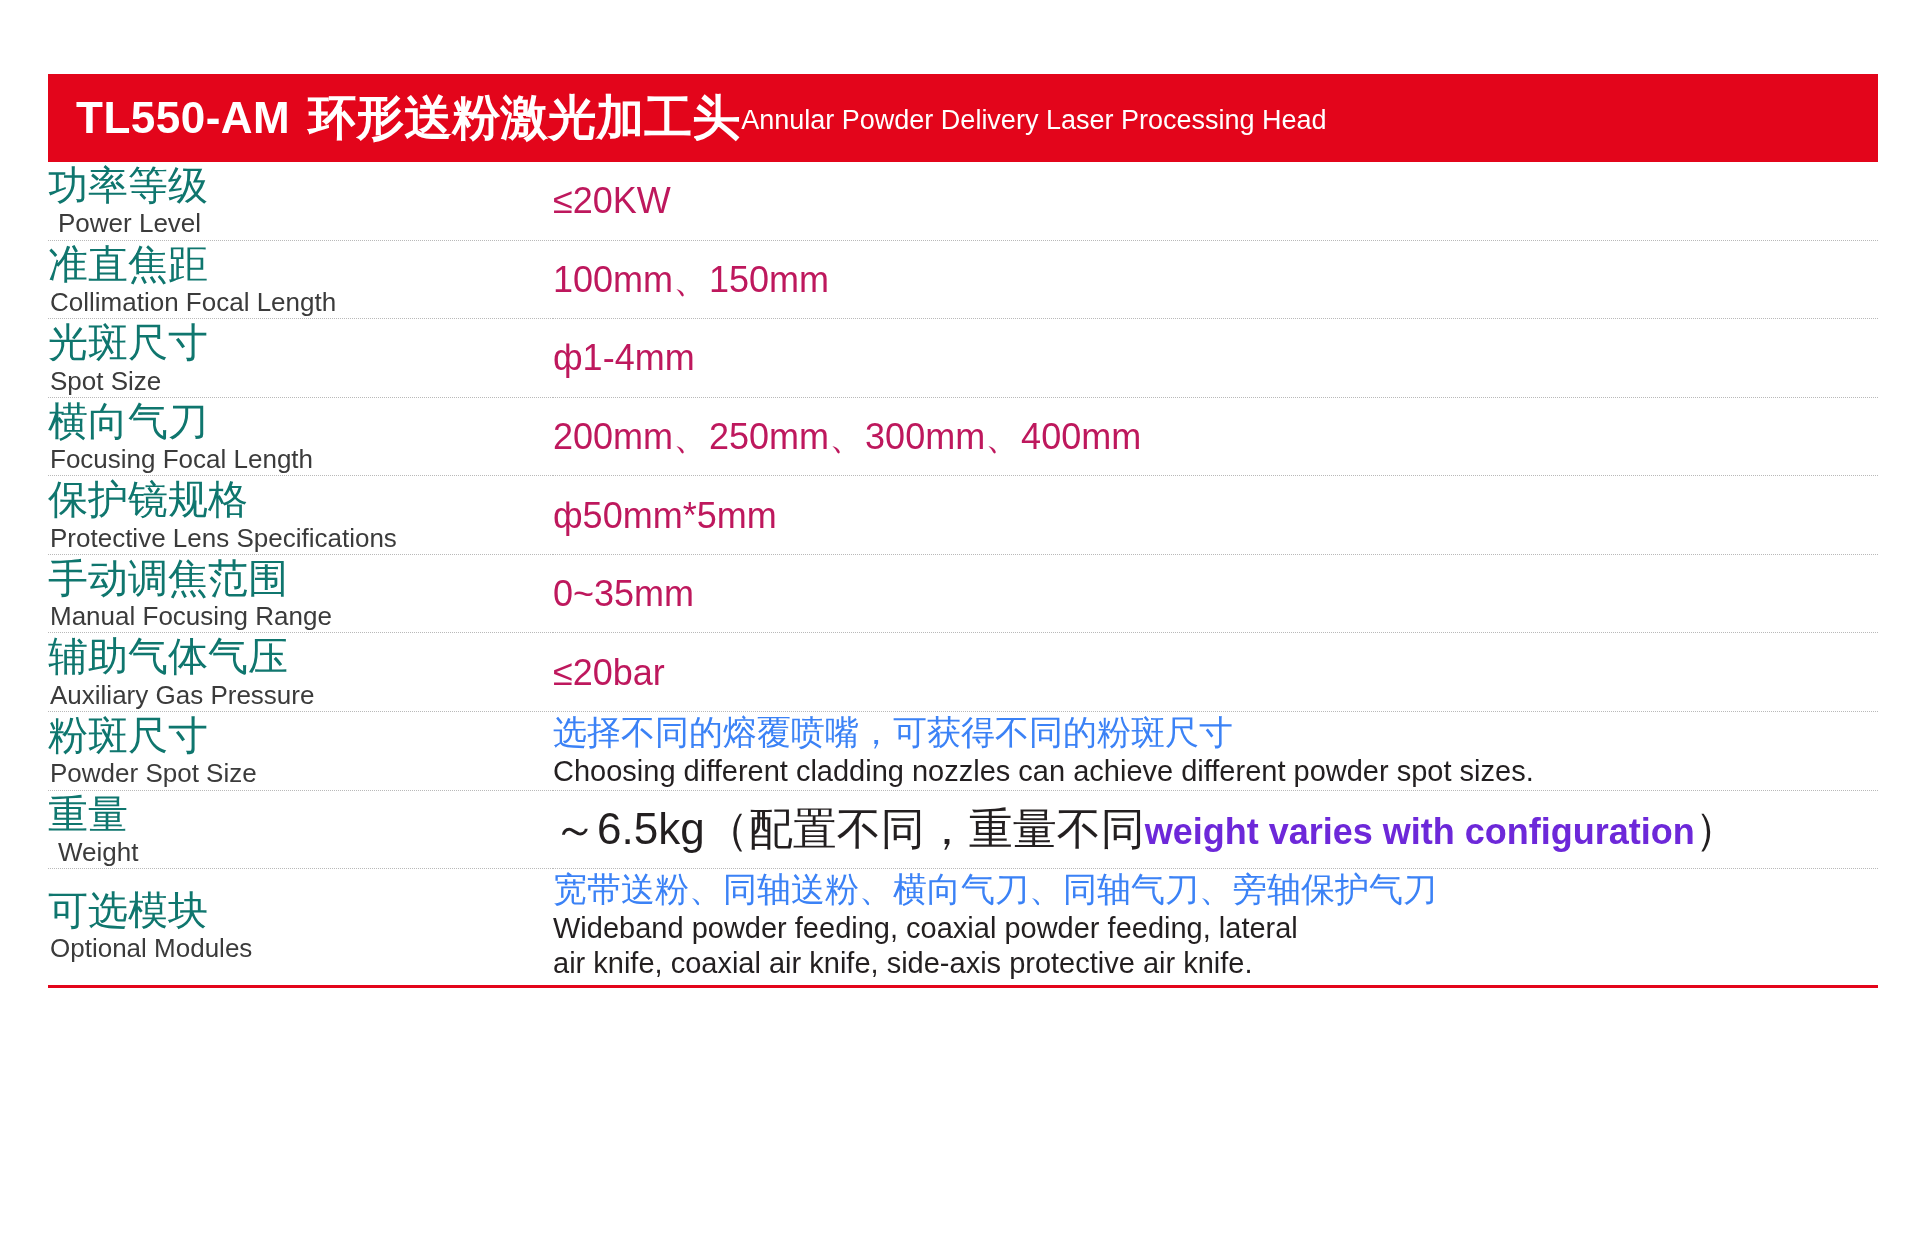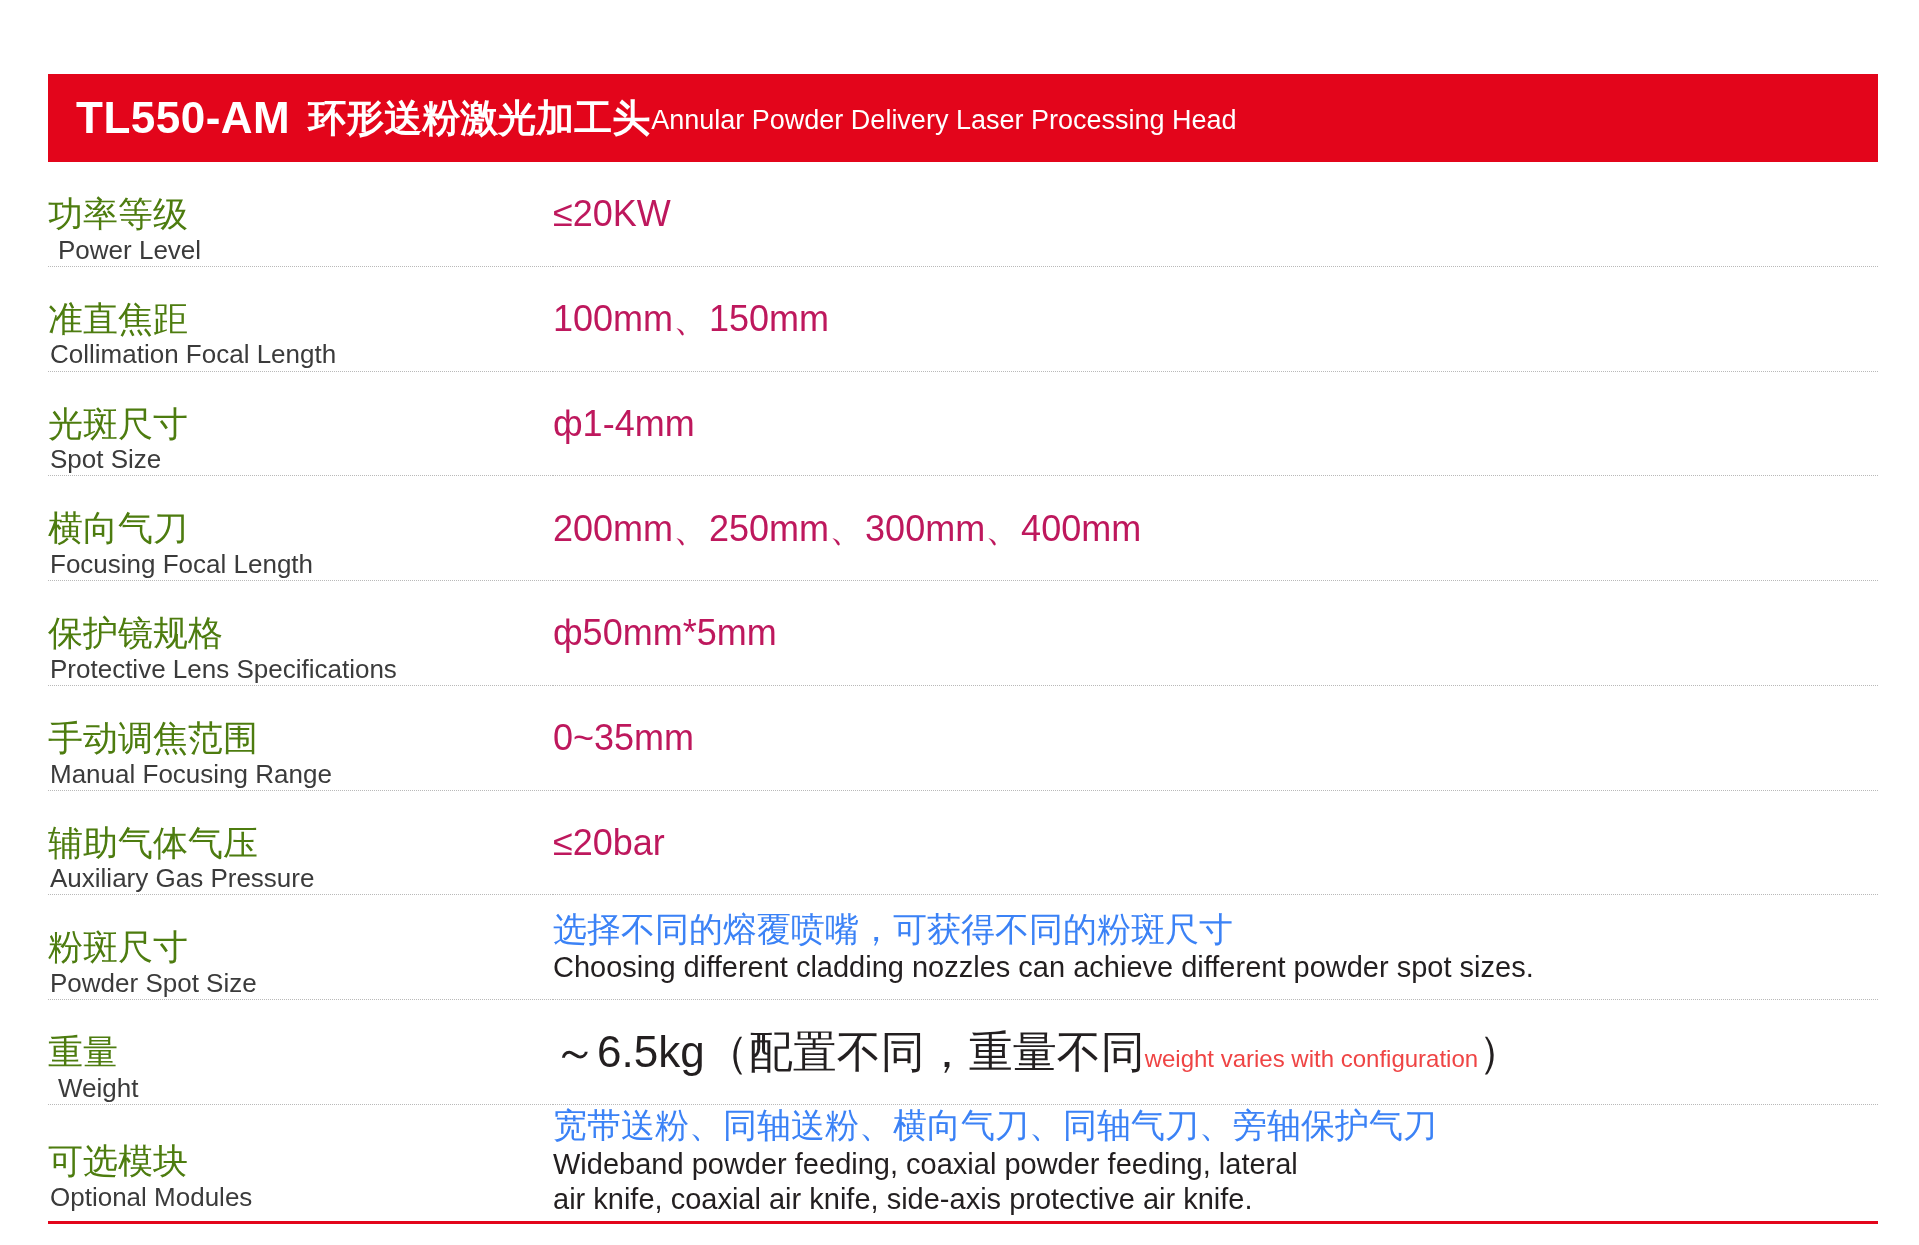--- a/index.html
+++ b/index.html
@@ -39,21 +39,21 @@
   .header-model {
     color: #ffffff;
     font-size: 44px;
     font-weight: bold;
     letter-spacing: 0.5px;
     line-height: 1;
     white-space: nowrap;
   }
   .header-cn {
     color: #ffffff;
-    font-size: 38px;
+    font-size: 48px;
     font-weight: bold;
     margin-left: 18px;
     line-height: 1;
     white-space: nowrap;
   }
   .header-en {
     color: #ffffff;
     font-size: 27px;
     font-weight: normal;
     line-height: 1;
@@ -82,25 +82,24 @@
   .cell-label {
     width: 505px;
     padding: 7px 0 7px 26px;
     box-sizing: border-box;
   }
   .cell-value {
     padding: 6px 0 6px 12px;
     box-sizing: border-box;
   }
   .label-cn {
-    font-size: 35px;
-    color: #4d7c0f;
+    font-size: 40px;
+    color: #0f766e;
     line-height: 1.16;
     white-space: nowrap;
-    margin-top: 32px;
   }
   .label-en {
     font-size: 26px;
     color: #3b3b3b;
     line-height: 1.2;
     white-space: nowrap;
     padding-left: 2px;
   }
   .label-en.indent {
     padding-left: 10px;
@@ -117,22 +116,23 @@
     line-height: 1.22;
     white-space: nowrap;
   }
   .value-en-line {
     font-size: 29px;
     color: #231f20;
     line-height: 1.22;
     white-space: nowrap;
   }
   .value-en-small {
-    font-size: 24px;
-    color: #ef4444;
+    font-size: 36px;
+    color: #6d28d9;
+    font-weight: bold;
   }
   .value-inline-cn {
     font-size: 44px;
     color: #231f20;
     white-space: nowrap;
   }
   .bottom-rule {
     margin-top: 4px;
     height: 3px;
     background: #e3051b;

